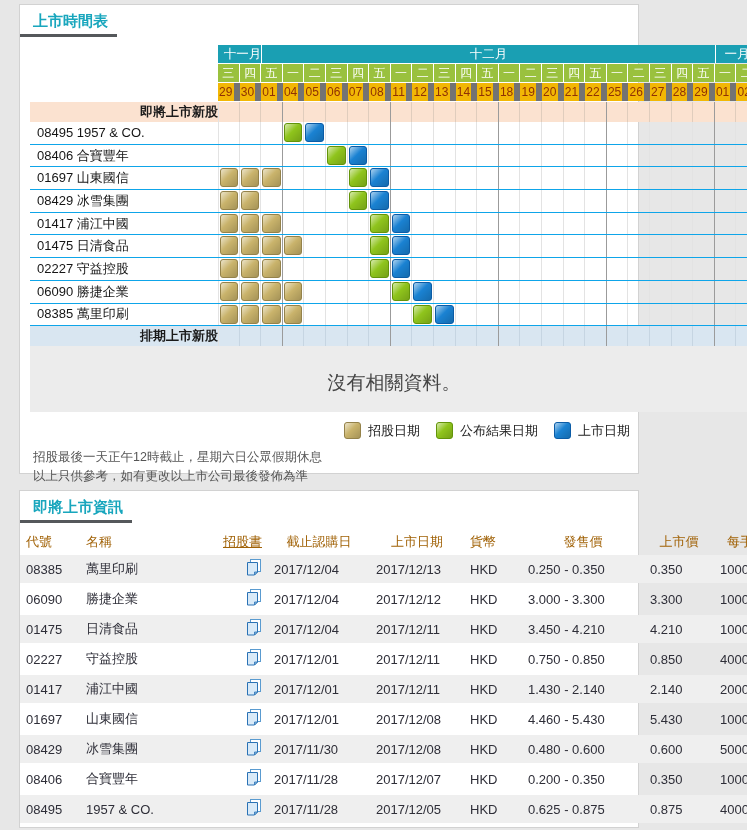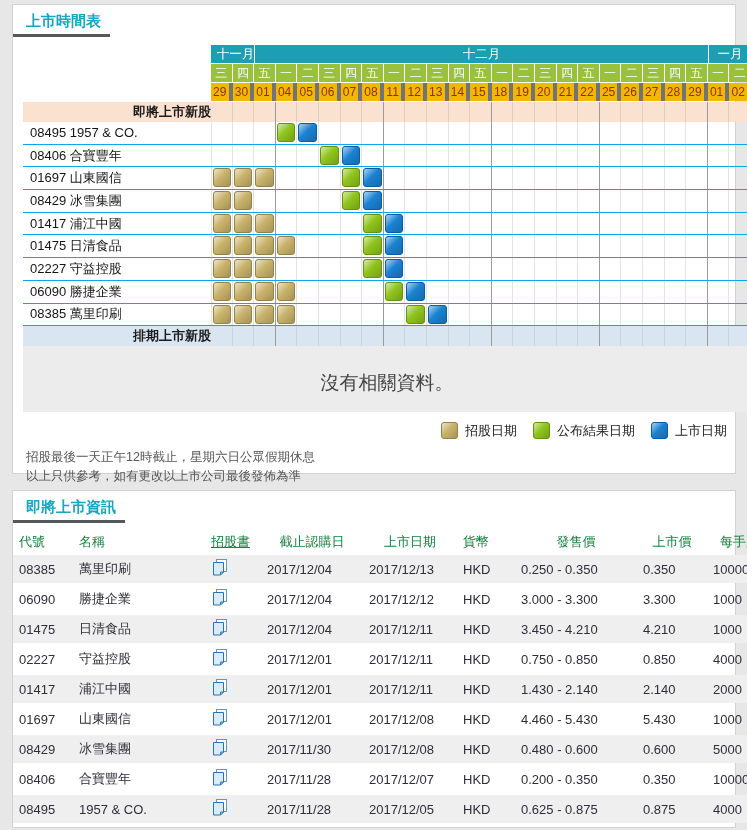--- a/index.html
+++ b/index.html
@@ -3,41 +3,41 @@
 <meta charset="utf-8">
 <style>
   html,body{margin:0;padding:0;}
   body{
     width:747px;height:830px;overflow:hidden;position:relative;
     background:#e7e7e7;
     font-family:"Liberation Sans","DejaVu Sans",sans-serif;
     -webkit-font-smoothing:antialiased;
   }
   .panel{
-    position:absolute;left:12px;width:724px;background:#ffffff;
+    position:absolute;left:19px;width:620px;background:#ffffff;
     border:1px solid #d2d2d2;box-sizing:border-box;
   }
   #panel-timetable{top:4px;height:470px;}
   #panel-info{top:490px;height:338px;}
   .panel-title{
     margin:6px 0 0 13px;font-size:15px;font-weight:bold;color:#18a6bd;line-height:19px;
   }
   .title-rule{margin-top:4px;height:3px;background:#55585b;}
   .rule1{width:97px;}
   .rule2{width:112px;}
 
   
   .calendar{margin:8px 0 0 10px;width:728px;}
   .cal-row{display:grid;grid-template-columns:188px repeat(25,1fr);}
   .row-months,.row-weekdays,.row-dates{height:19px;align-items:start;}
   .row-months>div,.row-weekdays>div,.row-dates>div{height:18px;line-height:18px;}
   .m-cell{background:#1a9fb3;color:#fff;font-size:12.5px;text-align:center;overflow:hidden;}
   .m-cell + .m-cell{border-left:1px solid #fff;}
   .w-cell{background:#9ac13e;color:#fff;font-size:12px;text-align:center;border-right:1px solid #fff;box-sizing:border-box;}
-  .d-cell{background:#f2b705;color:#8f3104;font-size:12px;text-align:center;border-right:4px solid #737373;box-sizing:border-box;}
+  .d-cell{background:#f2b705;color:#8f3104;font-size:12px;text-align:center;border-right:6px solid #737373;box-sizing:border-box;}
   .section-row{height:20px;}
   .section-row .lbl-col{font-size:13px;font-weight:bold;color:#1a1a1a;line-height:20px;padding-left:7px;text-align:right;}
   .sec-peach>div{background:#fbe2d0;}
   .sec-blue>div{background:#d9e6f1;}
   .stock-row{height:21.7px;border-bottom:1px solid #0ea5e9;}
   .stock-lbl{font-size:13px;color:#151515;padding-left:7px;display:flex;align-items:center;white-space:nowrap;}
   .g-cell{border-right:1px solid #e3e3e3;box-sizing:border-box;position:relative;}
   .g-cell.first{border-left:1px solid #e3e3e3;}
   .g-cell.fri{border-right-color:#9b9b9b;}
   .sec-peach .g-cell{border-right-color:#e0cdbd;}
@@ -64,27 +64,27 @@
   .lg-sq{width:15px;height:15px;margin:0;}
   .lg-lbl{font-size:13px;color:#222;}
   .notes{margin:8px 0 0 13px;}
   .note-line{font-size:12.5px;color:#555;line-height:19px;}
 
   
   .info-table{
     margin:5px auto 0 auto;width:725px;border-collapse:separate;border-spacing:0 2px;table-layout:fixed;
   }
   .info-table th{
-    font-size:13px;font-weight:normal;color:#15803d;height:23px;padding:0 6px;white-space:nowrap;
+    font-size:13px;font-weight:normal;color:#a16207;height:23px;padding:0 6px;white-space:nowrap;
   }
   .info-table td{
     font-size:13px;color:#2e2e38;height:28px;padding:0 6px;white-space:nowrap;overflow:hidden;
   }
   .info-table tr.odd td{background:#efefef;}
-  .al{text-align:left;} .ar{} .ac{text-align:left;text-decoration:underline;}
+  .al{text-align:left;} .ar{} .ac{text-align:right;text-decoration:underline;}
   .doc-btn{display:inline-block;cursor:pointer;line-height:0;}
 </style>
 </head>
 <body>
 
 <div class="panel" id="panel-timetable">
   <div class="panel-title">上市時間表</div>
   <div class="title-rule rule1"></div>
   <div class="calendar">
       <div class="cal-row row-months">

